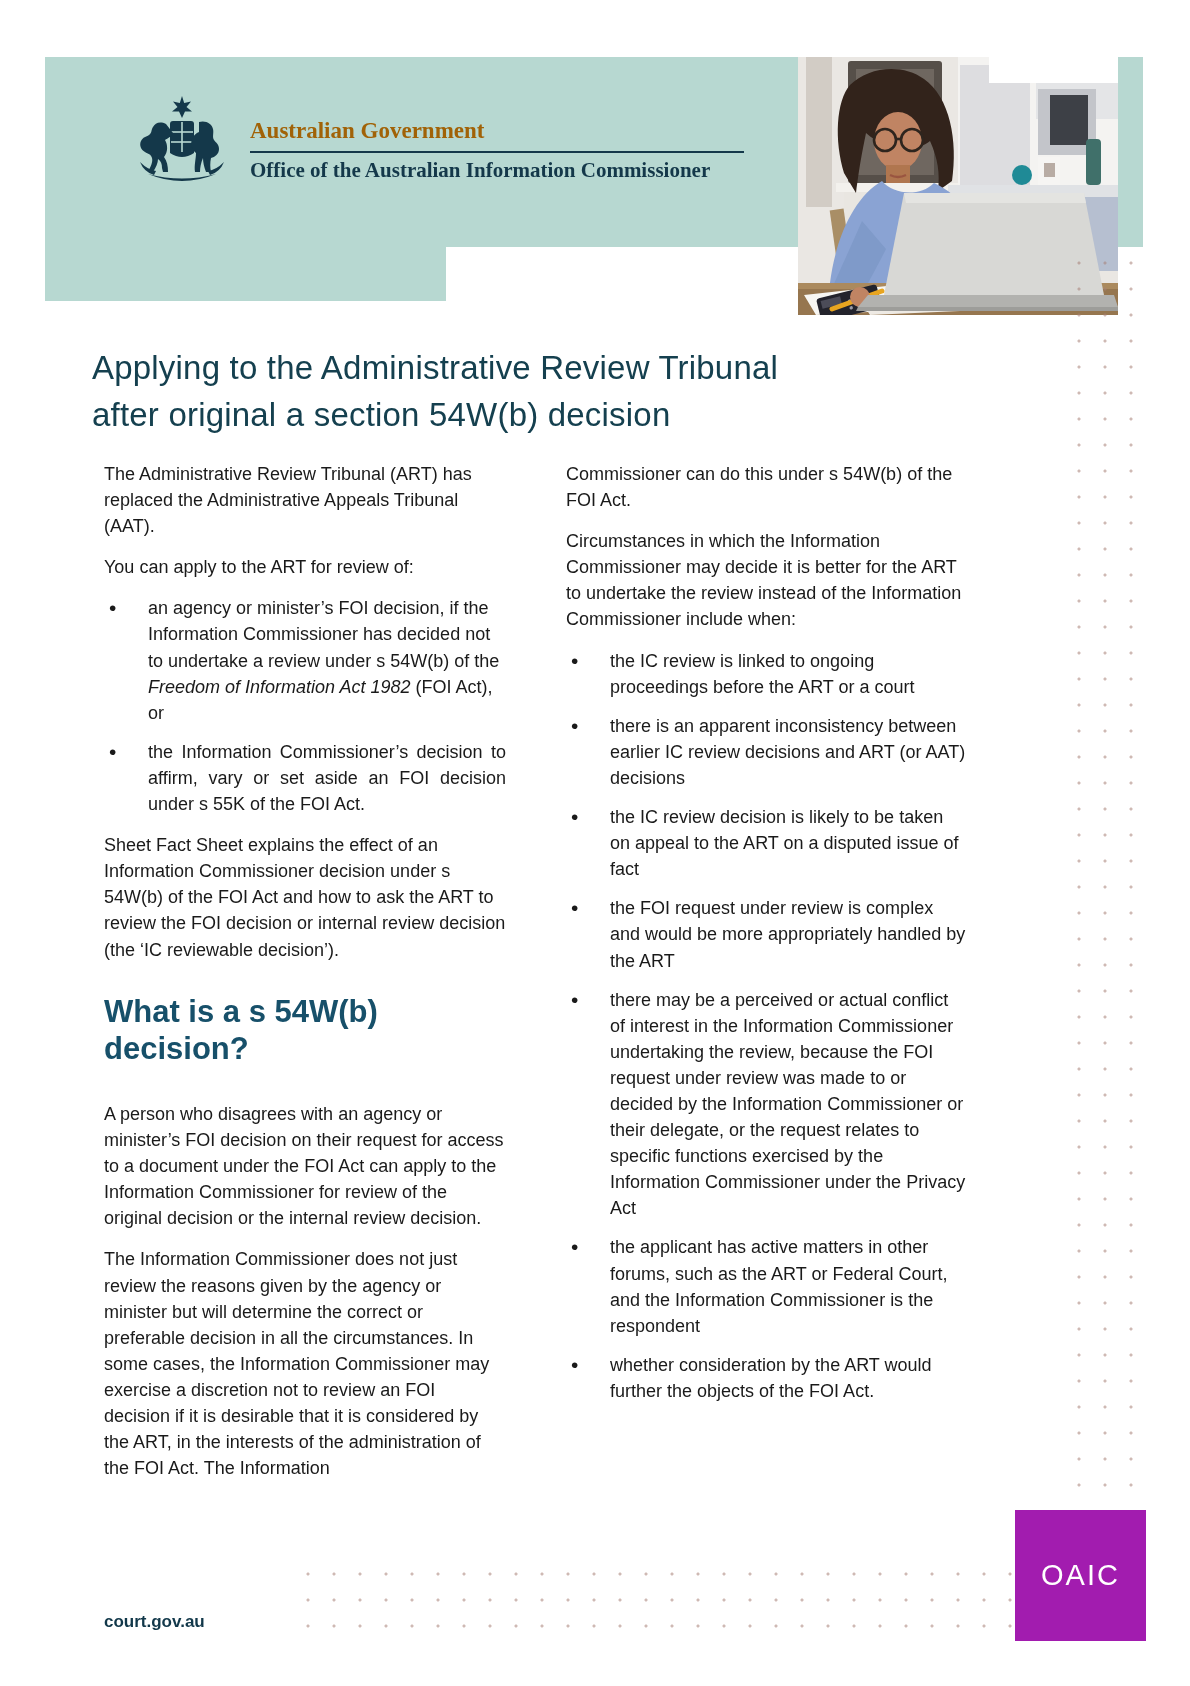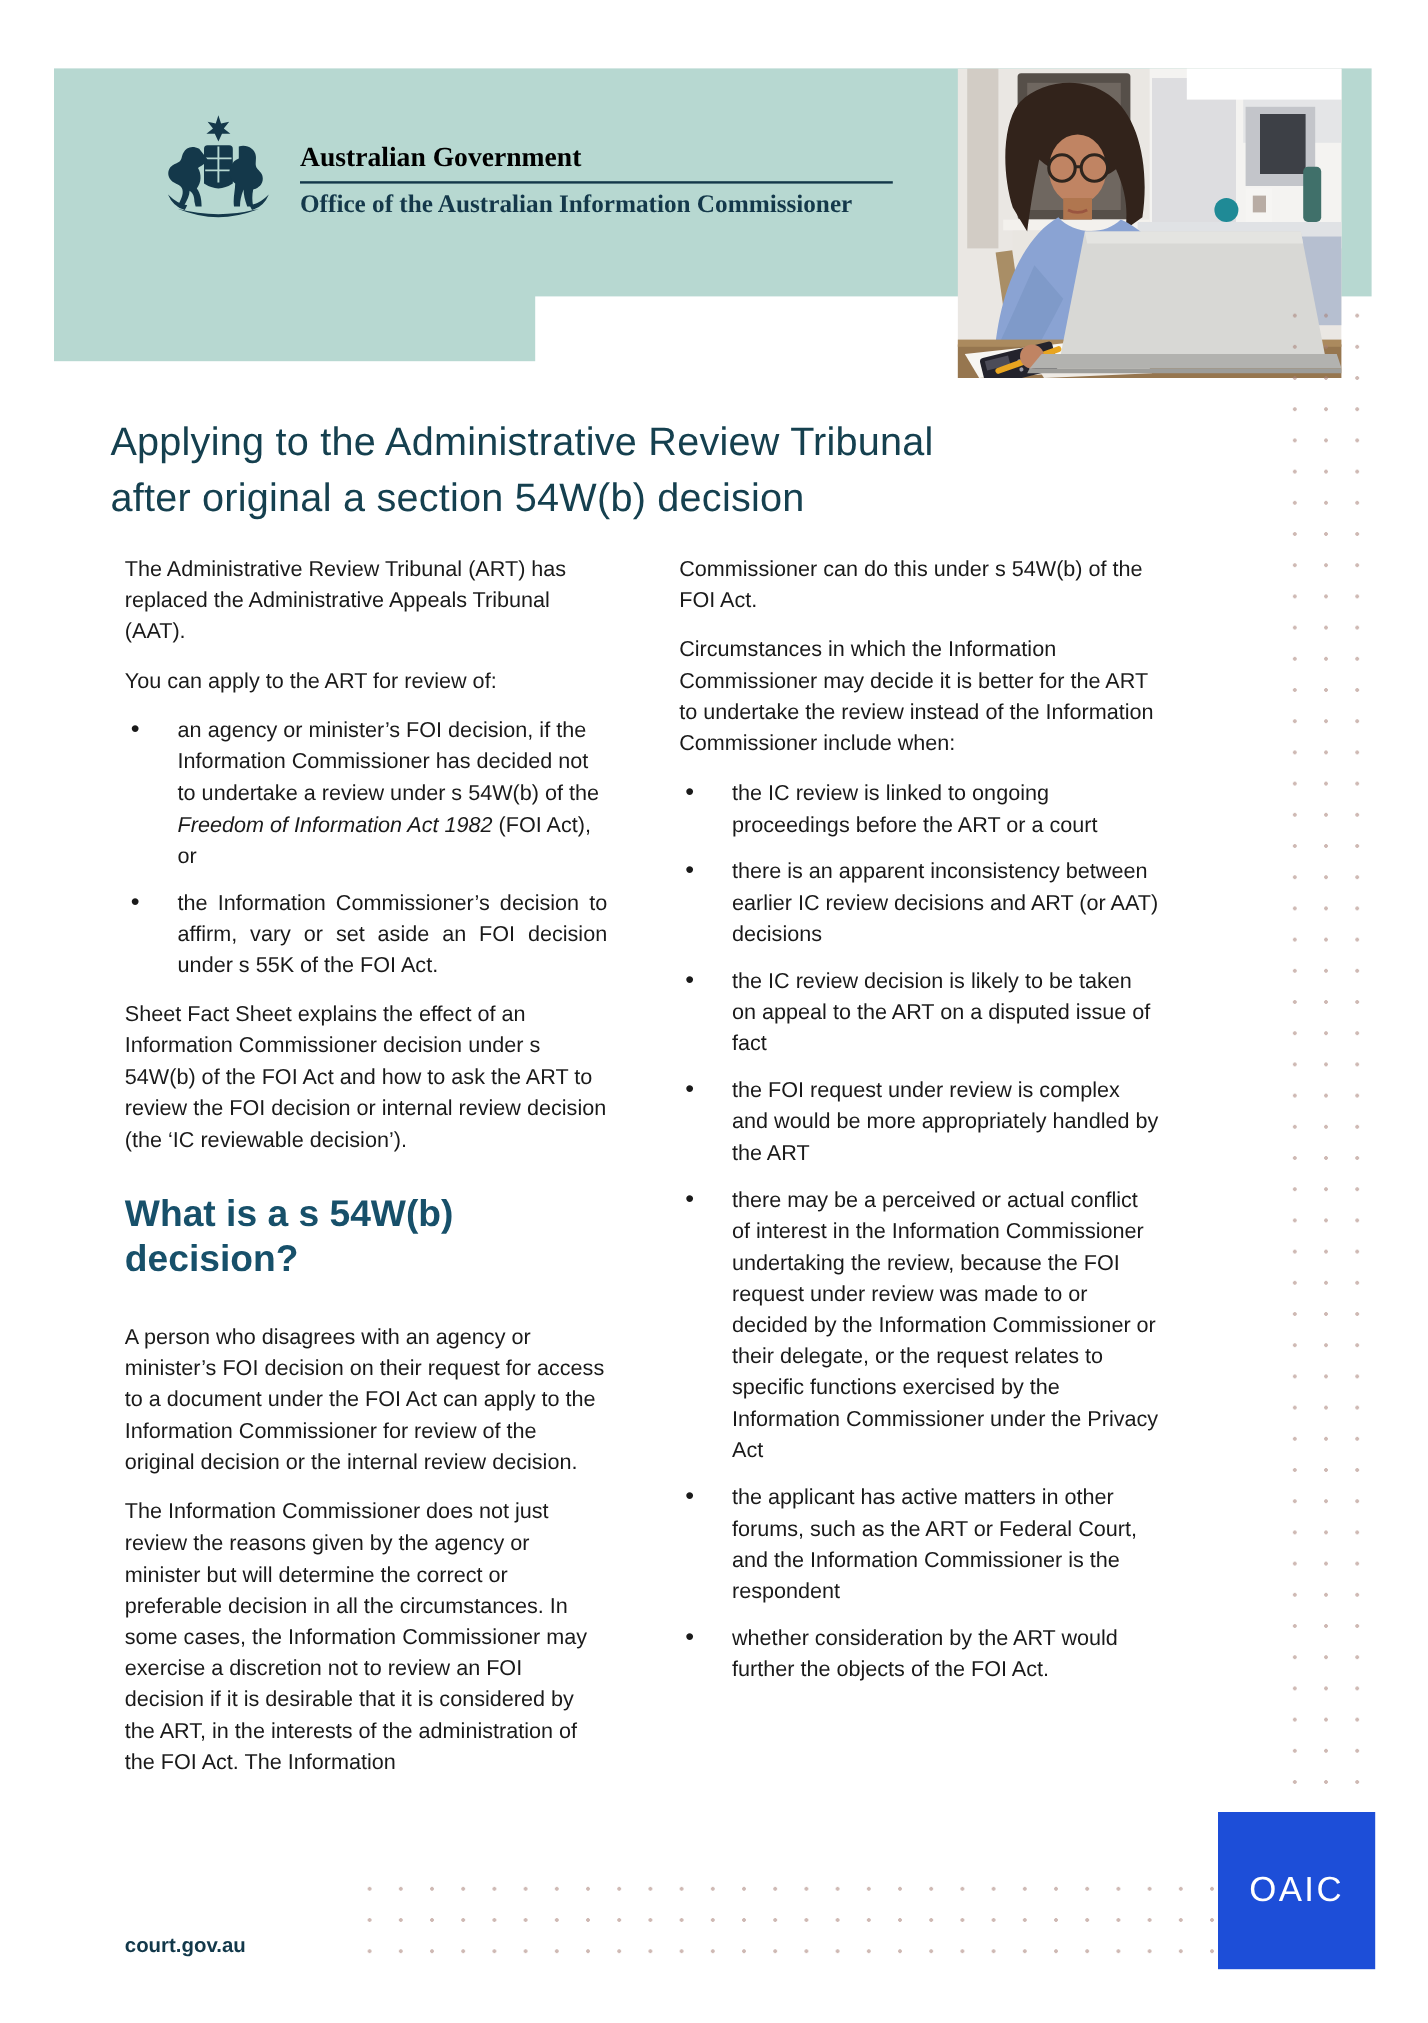--- a/index.html
+++ b/index.html
@@ -8,21 +8,21 @@
     overflow:hidden; font-family:"Liberation Sans", sans-serif; color:#1a1a1a;
   }
 
   
   .teal-band { position:absolute; left:45px; top:57px; width:1098px; height:190px; background:#b7d8d1; }
   .teal-band-ext { position:absolute; left:45px; top:246px; width:401px; height:55px; background:#b7d8d1; }
 
   .crest { position:absolute; left:126px; top:94px; width:112px; height:104px; }
   .gov-label {
     position:absolute; left:250px; top:118px; width:520px;
-    font-family:"Liberation Serif", serif; font-weight:bold; font-size:23px; color:#000000;
+    font-family:"Liberation Serif", serif; font-weight:bold; font-size:23px; color:#a16207;
   }
   .header-divider { position:absolute; left:250px; top:151px; width:494px; height:2px; background:#14384a; }
   .office-label {
     position:absolute; left:250px; top:158px; width:520px;
     font-family:"Liberation Serif", serif; font-weight:bold; font-size:21px; color:#14384a;
   }
 
   .hero-photo { position:absolute; left:798px; top:57px; width:320px; height:258px; }
 
   
@@ -54,21 +54,21 @@
     color:#17506a; font-weight:700; letter-spacing:0;
   }
 
   
   .site-link {
     position:absolute; left:104px; top:1612px;
     font-size:17px; font-weight:700; color:#12384a; text-decoration:none;
   }
   .oaic-box {
     position:absolute; left:1015px; top:1510px; width:131px; height:131px;
-    background:#1d4ed8; display:flex; align-items:center; justify-content:center;
+    background:#a21caf; display:flex; align-items:center; justify-content:center;
   }
   .oaic-box span { color:#ffffff; font-size:29px; letter-spacing:2px; font-weight:400; }
 </style>
 </head>
 <body>
 
 <div class="page">
 
   <div class="teal-band"></div>
   <div class="teal-band-ext"></div>

